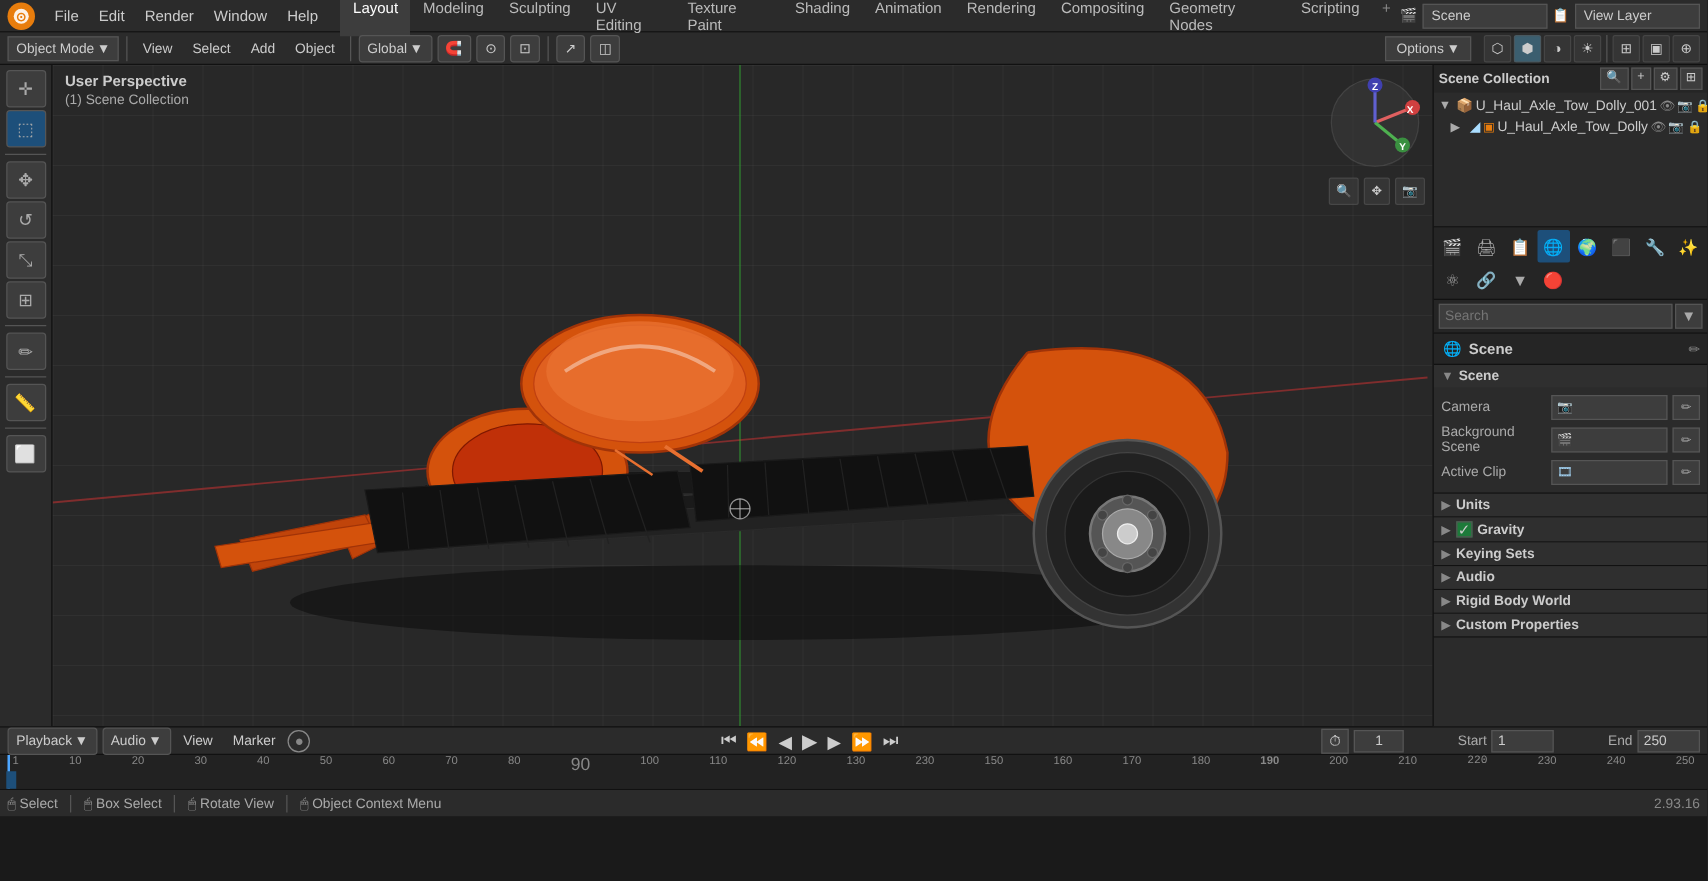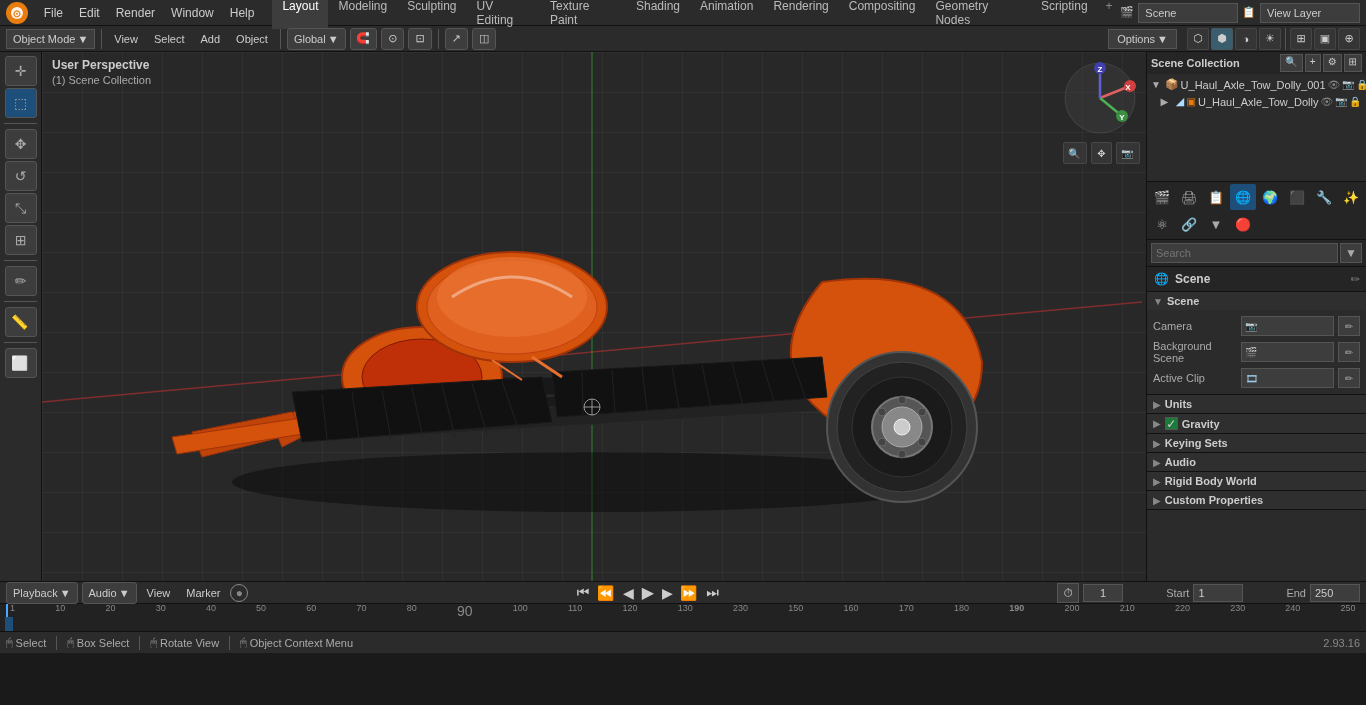--- a/index.html
+++ b/index.html
@@ -536,21 +536,21 @@
         <span style="font-size:9px;color:#888;">120</span>
         <span style="font-size:9px;color:#888;">130</span>
         <span style="font-size:9px;color:#888;">230</span>
         <span style="font-size:9px;color:#888;">150</span>
         <span style="font-size:9px;color:#888;">160</span>
         <span style="font-size:9px;color:#888;">170</span>
         <span style="font-size:9px;color:#888;">180</span>
         <span style="font-size:9px;color:#888;font-weight:bold;">190</span>
         <span style="font-size:9px;color:#888;">200</span>
         <span style="font-size:9px;color:#888;">210</span>
-        <span style="font-size:9px;color:#888;">220</span>
+        <span style="font-size:9px;color:#888;font-family:Liberation Mono, monospace;">220</span>
         <span style="font-size:9px;color:#888;">230</span>
         <span style="font-size:9px;color:#888;">240</span>
         <span style="font-size:9px;color:#888;">250</span>
       </div>
     </div>
 
     <div style="position:absolute;top:0;left:6px;width:2px;height:100%;background:#4da6ff;"></div>
 
     <div style="position:absolute;top:13px;left:5px;width:8px;height:15px;background:#1d4f7a;"></div>
   </div>

